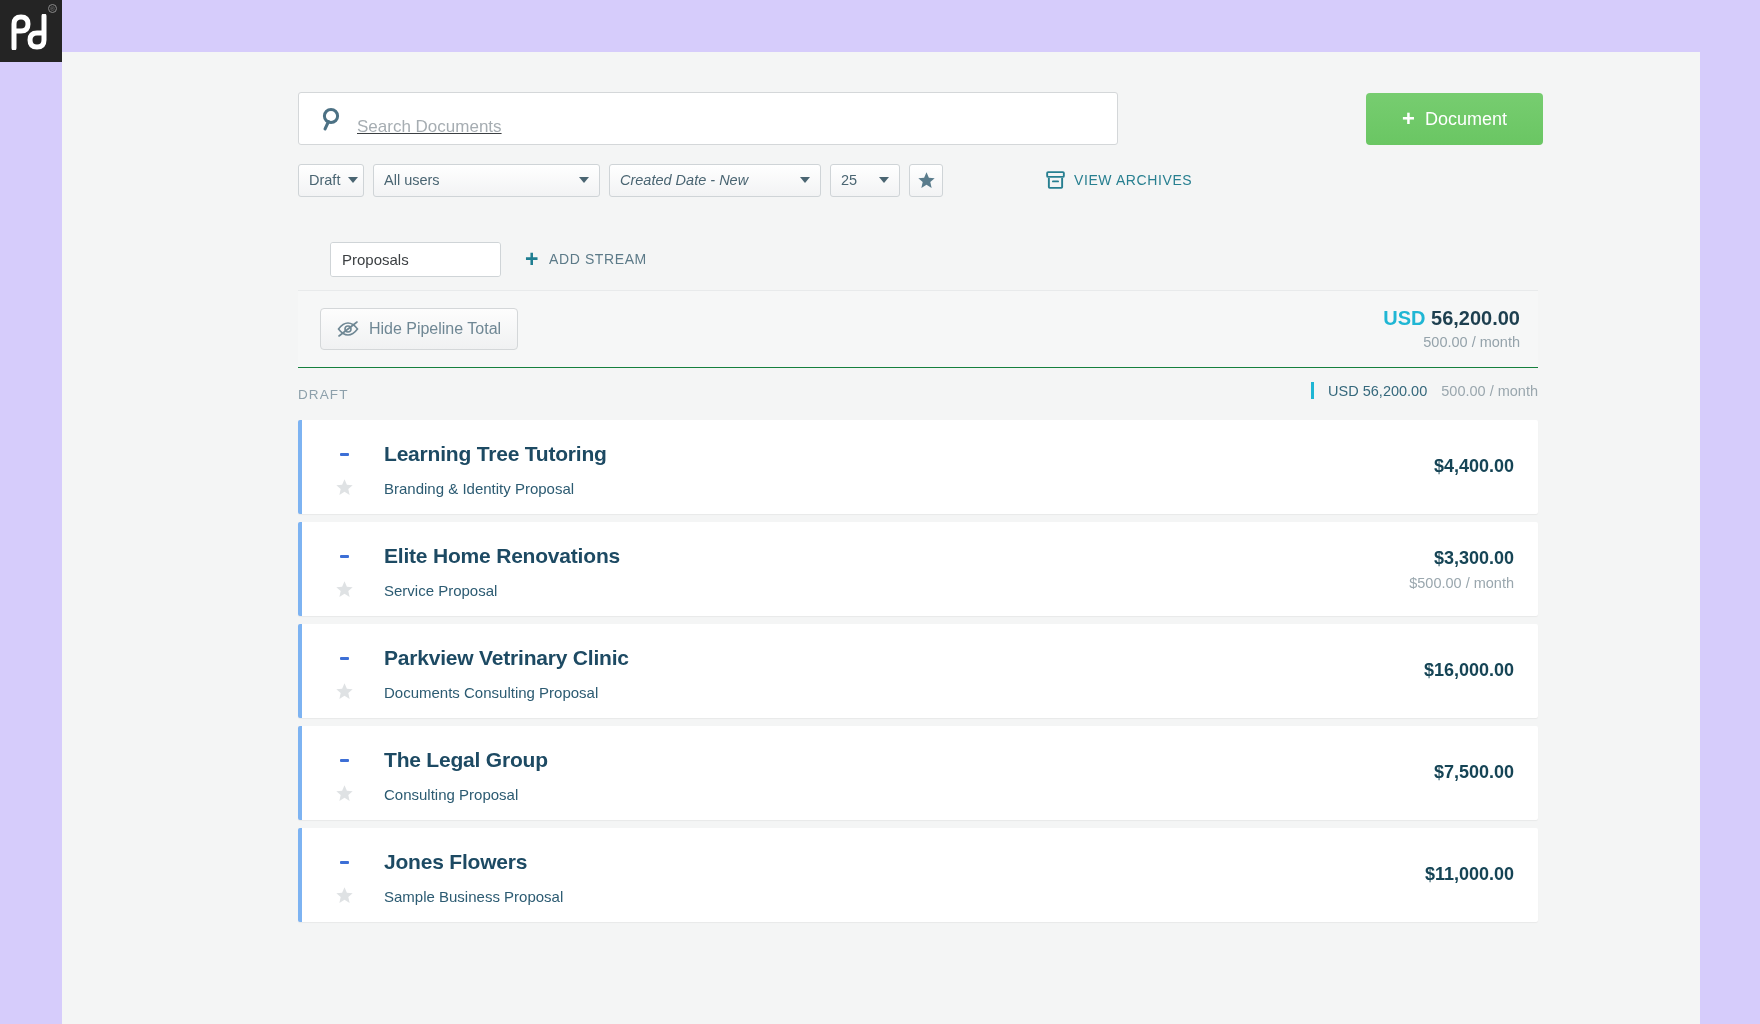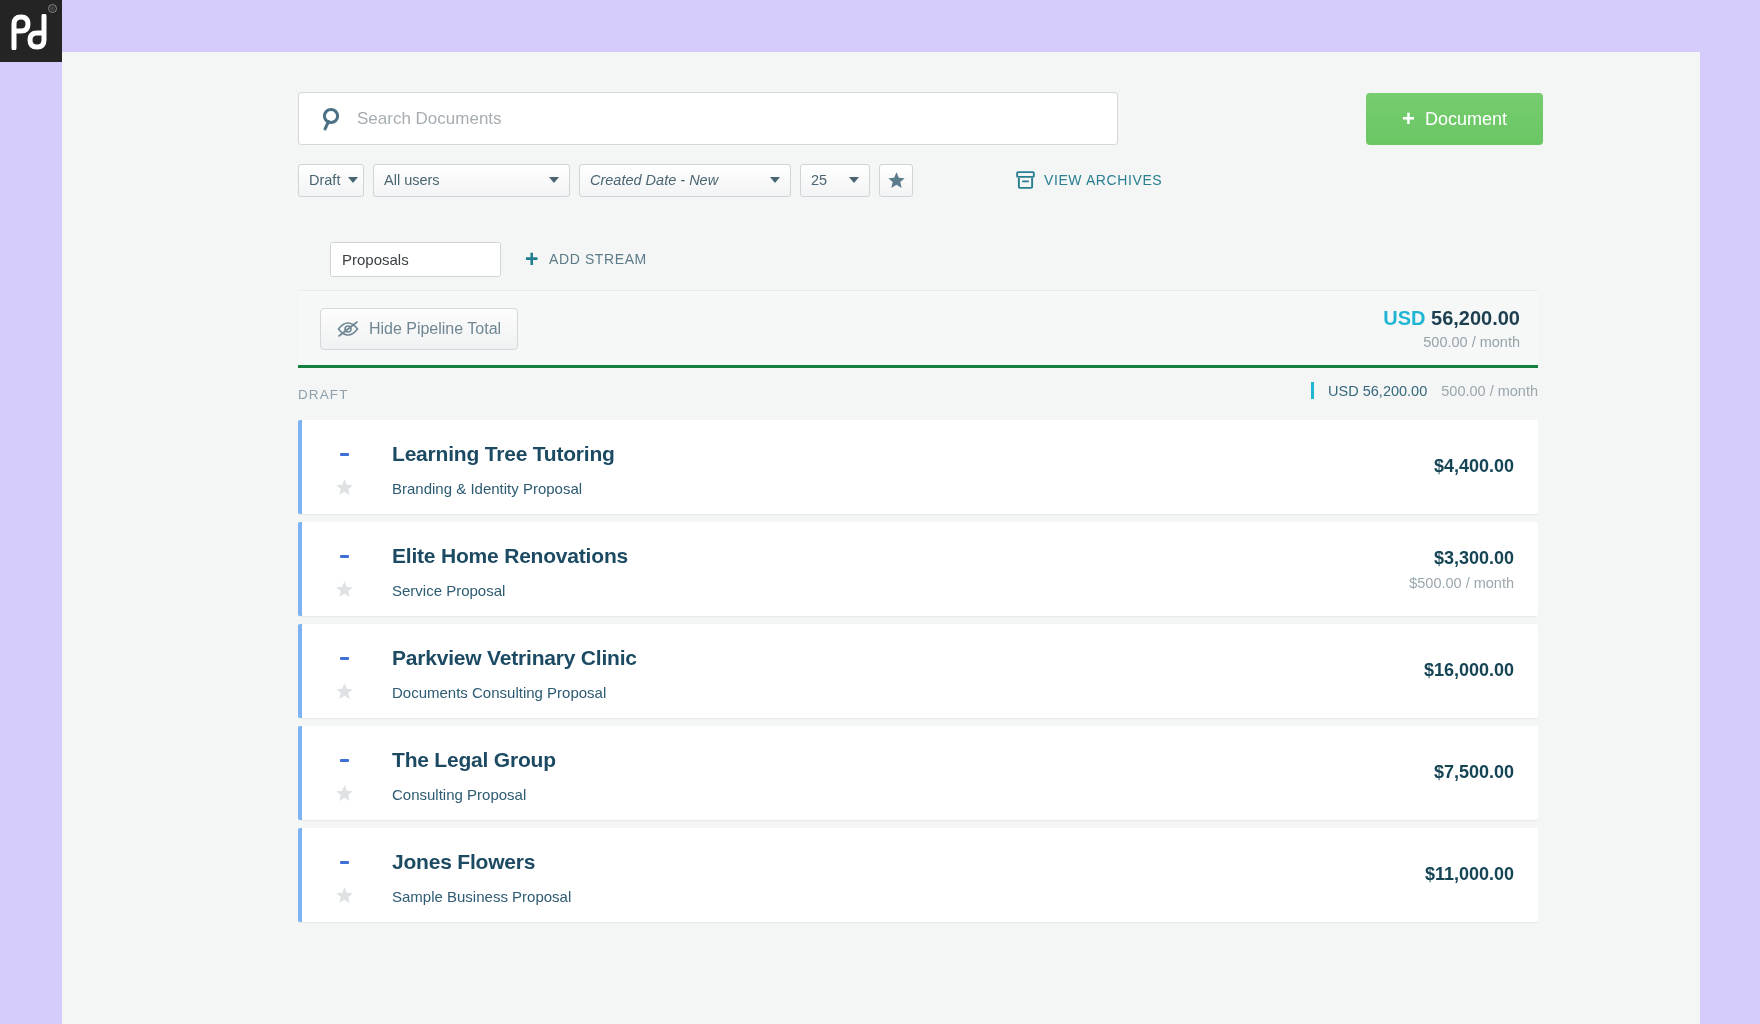--- a/index.html
+++ b/index.html
@@ -44,25 +44,25 @@
   .search-row { position: relative; height: 100px; }
   .search-box {
     position: absolute; left: 0; top: 40px;
     width: 820px; height: 53px;
     background: #ffffff;
     border: 1px solid #d4d7d9;
     border-radius: 3px;
   }
   .search-icon { position: absolute; left: 22px; top: 14px; }
   .search-input {
-    position: absolute; left: 58px; top: 0;
+    position: absolute; left: 58px; top: 8px;
     width: 740px; height: 51px;
     border: 0; outline: none; background: transparent;
     font-family: "Liberation Sans", sans-serif;
-    font-size: 17px; color: #3b3f42;
+    font-size: 17px; color: #3b3f42; text-decoration: underline;
   }
   .search-input::placeholder { color: #a6adb2; }
 
   .doc-btn {
     position: absolute; left: 1068px; top: 41px;
     width: 177px; height: 52px;
     background: linear-gradient(#77cd70, #6ac663);
     border: 0; border-radius: 4px;
     color: #ffffff; font-size: 18px;
     font-family: "Liberation Sans", sans-serif;
@@ -89,21 +89,21 @@
   }
   .sel .cap { flex: 1; }
   .sel .car {
     margin-left: 8px;
     width: 0; height: 0;
     border-left: 5px solid transparent;
     border-right: 5px solid transparent;
     border-top: 6px solid #4a6572;
   }
   .sel-status { width: 66px; }
-  .sel-users { width: 197px; justify-content: center; }
+  .sel-users { width: 227px; justify-content: center; }
   .sel-sort  { width: 212px; font-style: italic; }
   .sel-count { width: 70px; }
   .star-btn {
     width: 34px; height: 33px;
     background: linear-gradient(#ffffff, #f2f3f4);
     border: 1px solid #cfd4d7; border-radius: 3px;
     display: flex; align-items: center; justify-content: center;
     cursor: pointer;
   }
   .archives {
@@ -134,21 +134,21 @@
     display: flex; align-items: center; gap: 10px;
     color: #5c7a88; font-size: 14px; letter-spacing: .6px;
     cursor: pointer;
   }
   .add-stream .pl { color: #1f7e91; font-size: 23px; line-height: 1; font-weight: bold; }
 
   
   .pipeline {
     position: relative; height: 78px;
     border-top: 1px solid #e8eaeb;
-    border-bottom: 3px solid #15803d;
+    border-bottom: 1px solid #15803d;
     background: #f6f7f7;
   }
   .hide-btn {
     position: absolute; left: 22px; top: 17px;
     width: 198px; height: 42px;
     background: linear-gradient(#fdfdfd, #f0f1f2);
     border: 1px solid #d4d7d9; border-radius: 4px;
     display: flex; align-items: center; justify-content: center; gap: 10px;
     color: #6f8794; font-size: 16px; cursor: pointer;
   }
@@ -181,21 +181,21 @@
     border-radius: 2px;
     margin-bottom: 8px;
     box-shadow: 0 1px 1px rgba(0,0,0,.05);
     cursor: pointer;
   }
   .row-mark {
     position: absolute; left: 38px; top: 33px;
     width: 9px; height: 3px; background: #3d6fd6; border-radius: 1px;
   }
   .row-star { position: absolute; left: 33px; top: 58px; }
-  .row-main { position: absolute; left: 90px; top: 22px; }
+  .row-main { position: absolute; left: 82px; top: 22px; }
   .row-title {
     font-size: 21px; font-weight: bold; color: #1d4a63;
     letter-spacing: -.2px;
   }
   .row-sub { margin-top: 14px; font-size: 15px; color: #2c5b72; }
   .row-amt {
     position: absolute; right: 24px; top: 26px; text-align: right;
   }
   .row-price { font-size: 18px; font-weight: bold; color: #154455; }
   .row-rec { margin-top: 6px; font-size: 14.5px; color: #9aa7ae; }

